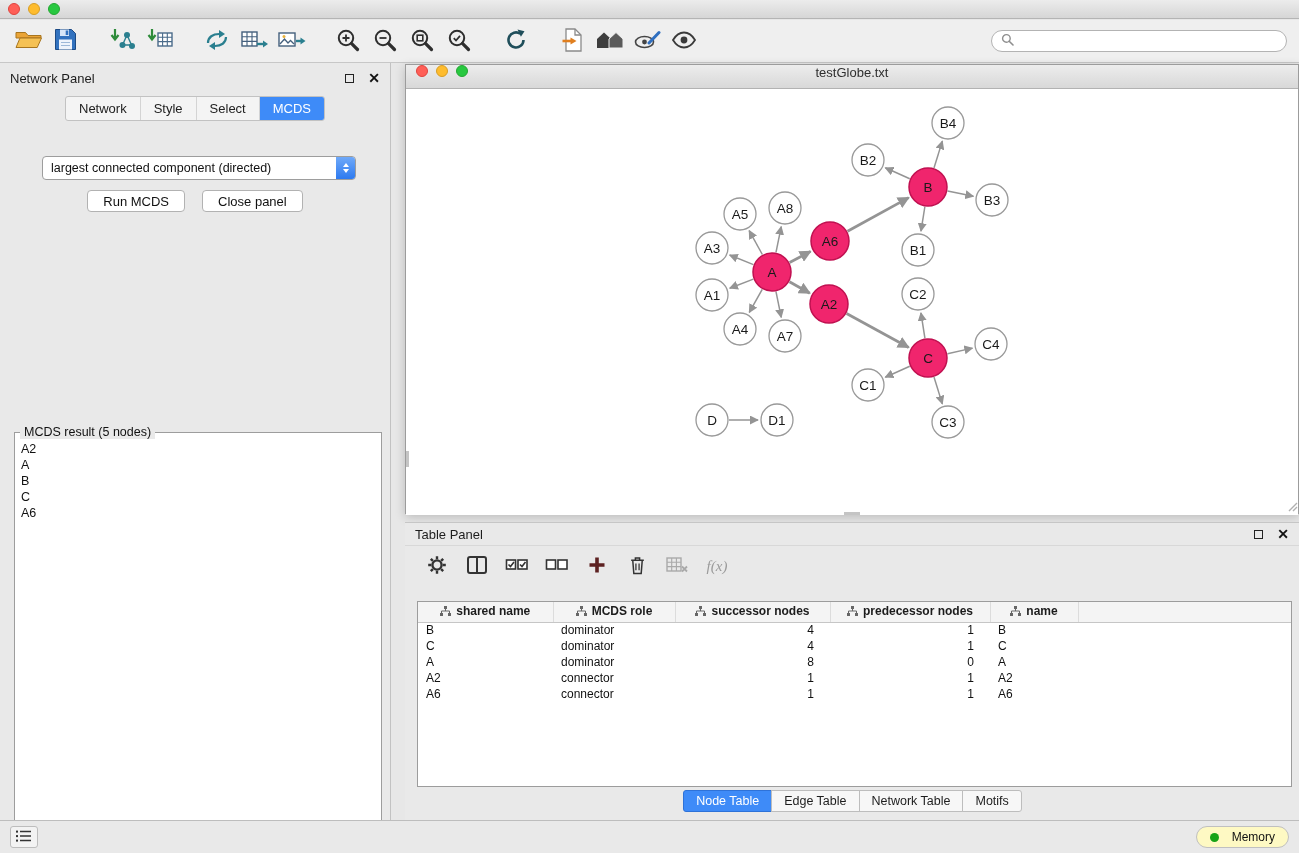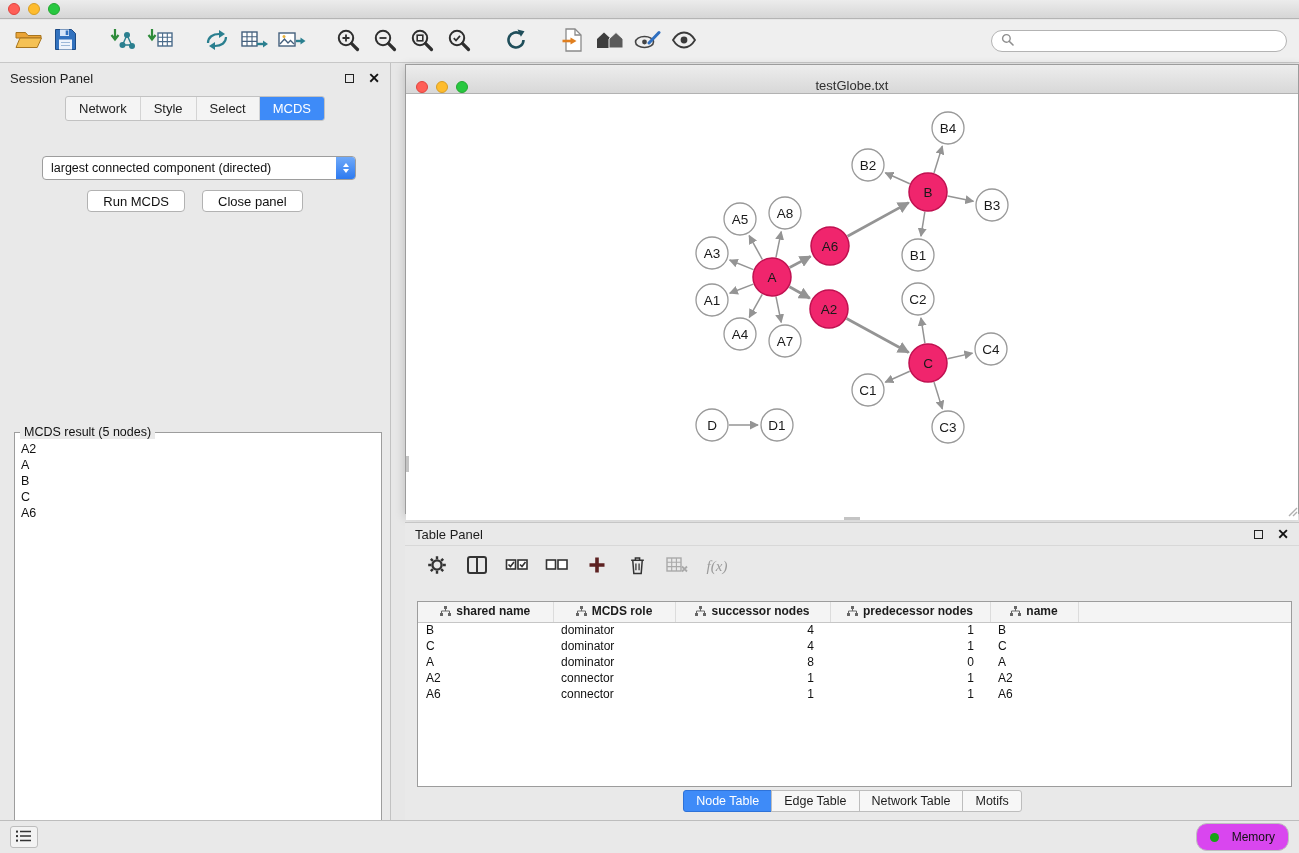--- a/index.html
+++ b/index.html
@@ -39,21 +39,21 @@
   .dd-btn .up{width:0;height:0;border-left:3.5px solid transparent;border-right:3.5px solid transparent;border-bottom:4px solid #fff}
   .dd-btn .down{width:0;height:0;border-left:3.5px solid transparent;border-right:3.5px solid transparent;border-top:4px solid #fff}
   .cp-buttons{position:absolute;top:127px;width:100%;display:flex;justify-content:center;gap:17px}
   .cp-buttons button{height:22px;padding:0 15px;font-size:13px;font-family:inherit;background:#fff;border:1px solid #b2b2b2;border-radius:4px;color:#111;cursor:pointer}
   .result-box{position:absolute;left:14px;top:369px;width:368px;height:439px;border:1px solid #9d9d9d;background:#fff}
   .result-title{position:absolute;top:-8px;left:5px;background:#e9e9e9;padding:0 4px;font-size:12.5px;color:#111}
   .result-list{padding:8px 6px 0 6px;font-size:12.5px;line-height:16px;color:#111}
 
   
   .net-window{position:absolute;left:405px;top:64px;width:894px;height:450px;background:#fff;border:1px solid #9c9c9c;box-shadow:0 3px 10px rgba(0,0,0,.2)}
-  .inner-titlebar{height:29px;background:linear-gradient(#ededed,#d8d8d8);border-bottom:1px solid #b2b2b2;display:flex;align-items:flex-end;position:relative}
+  .inner-titlebar{height:24px;background:linear-gradient(#ededed,#d8d8d8);border-bottom:1px solid #b2b2b2;display:flex;align-items:flex-start;position:relative}
   .inner-titlebar .lights{margin-left:10px}
   .inner-title{position:absolute;left:0;right:0;text-align:center;font-size:13px;color:#2f2f2f;pointer-events:none}
   .net-canvas{position:relative;width:892px;height:426px;background:#fff}
   .v-nub{position:absolute;left:0;top:362px;width:3px;height:16px;background:#c4c4c4}
   .h-nub{position:absolute;bottom:0;left:438px;width:16px;height:3px;background:#c4c4c4}
   .grip{position:absolute;right:0;bottom:0}
 
   
   .table-panel{position:absolute;left:405px;top:522px;width:894px;height:298px;background:#e9e9e9;border-top:1px solid #c6c6c6}
   .tp-header{height:22px;display:flex;align-items:center;padding:0 10px;font-size:13px;color:#1d1d1d}
@@ -69,21 +69,21 @@
   td.num{text-align:right;padding-right:16px}
   .tp-tabs{position:absolute;bottom:8px;left:0;width:100%;display:flex;justify-content:center}
   .tp-tab{padding:3px 12px;font-size:12.5px;background:#f7f7f7;border:1px solid #bdbdbd;margin-left:-1px;color:#1d1d1d;cursor:pointer}
   .tp-tab:first-child{border-radius:3px 0 0 3px;margin-left:1px}
   .tp-tab:last-child{border-radius:0 3px 3px 0}
   .tp-tab.active{background:#3e8bf8;color:#fff;border-color:#2e72d8}
 
   
   .status-bar{position:absolute;left:0;bottom:0;width:100%;height:33px;background:#e9e9e9;border-top:1px solid #bdbdbd;display:flex;align-items:center;padding:0 10px}
   .list-btn{width:28px;height:22px;display:flex;align-items:center;justify-content:center;background:#f3f3f3;border:1px solid #bdbdbd;border-radius:3px;cursor:pointer}
-  .memory-btn{margin-left:auto;height:28px;display:flex;align-items:center;gap:13px;background:#d946ef;border:1px solid #c0c0c0;border-radius:11px;padding:0 13px;font-size:12px;color:#111;cursor:pointer}
+  .memory-btn{margin-left:auto;height:22px;display:flex;align-items:center;gap:13px;background:#fef9c3;border:1px solid #c0c0c0;border-radius:11px;padding:0 13px;font-size:12px;color:#111;cursor:pointer}
   .memory-dot{width:9px;height:9px;border-radius:50%;background:#17a317}
 </style>
 </head>
 <body>
 
 <div class="main-titlebar">
   <div class="lights">
     <span class="light red"></span>
     <span class="light yellow"></span>
     <span class="light green"></span>
@@ -224,21 +224,21 @@
     <span><svg width="13" height="13" viewBox="0 0 13 13">
           <circle cx="5.4" cy="5.4" r="3.8" fill="none" stroke="#8e8e8e" stroke-width="1.4"></circle>
           <line x1="8.2" y1="8.2" x2="12" y2="12" stroke="#8e8e8e" stroke-width="1.6" stroke-linecap="round"></line>
         </svg></span>
     <input placeholder="" style="">
   </div>
 </div>
 
 <div class="control-panel">
   <div class="panel-header">
-    <span>Session Panel</span>
+    <span>Network Panel</span>
     <span class="spacer"></span>
     <span class="float-ic"></span>
     <span class="close-ic">✕</span>
   </div>
   <div class="cp-tabs" id="cp-tabs">
       <div class="cp-tab">Network</div>
       <div class="cp-tab">Style</div>
       <div class="cp-tab">Select</div>
       <div class="cp-tab active">MCDS</div>
     </div>

